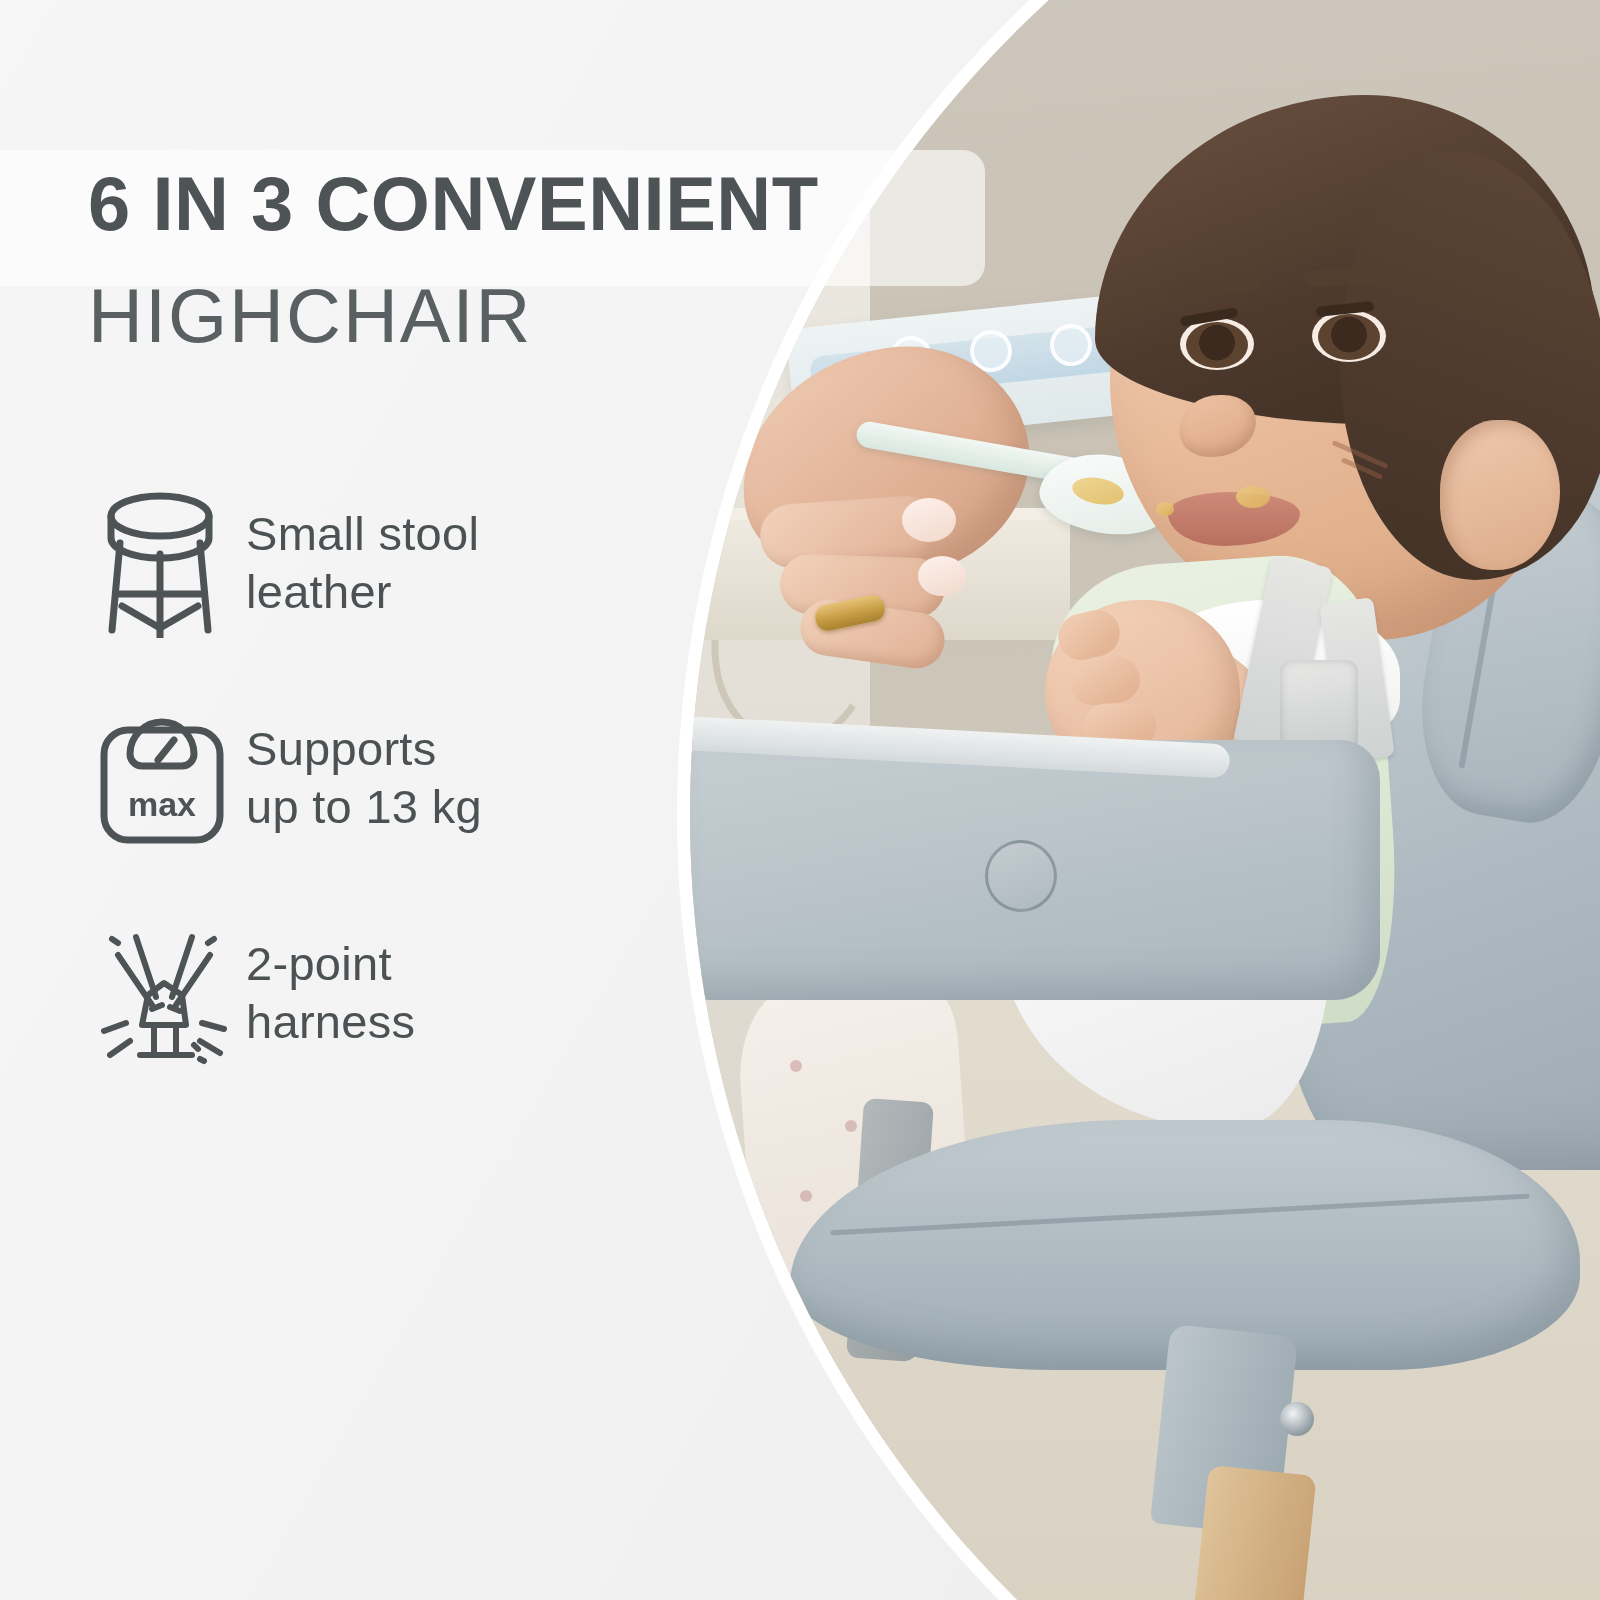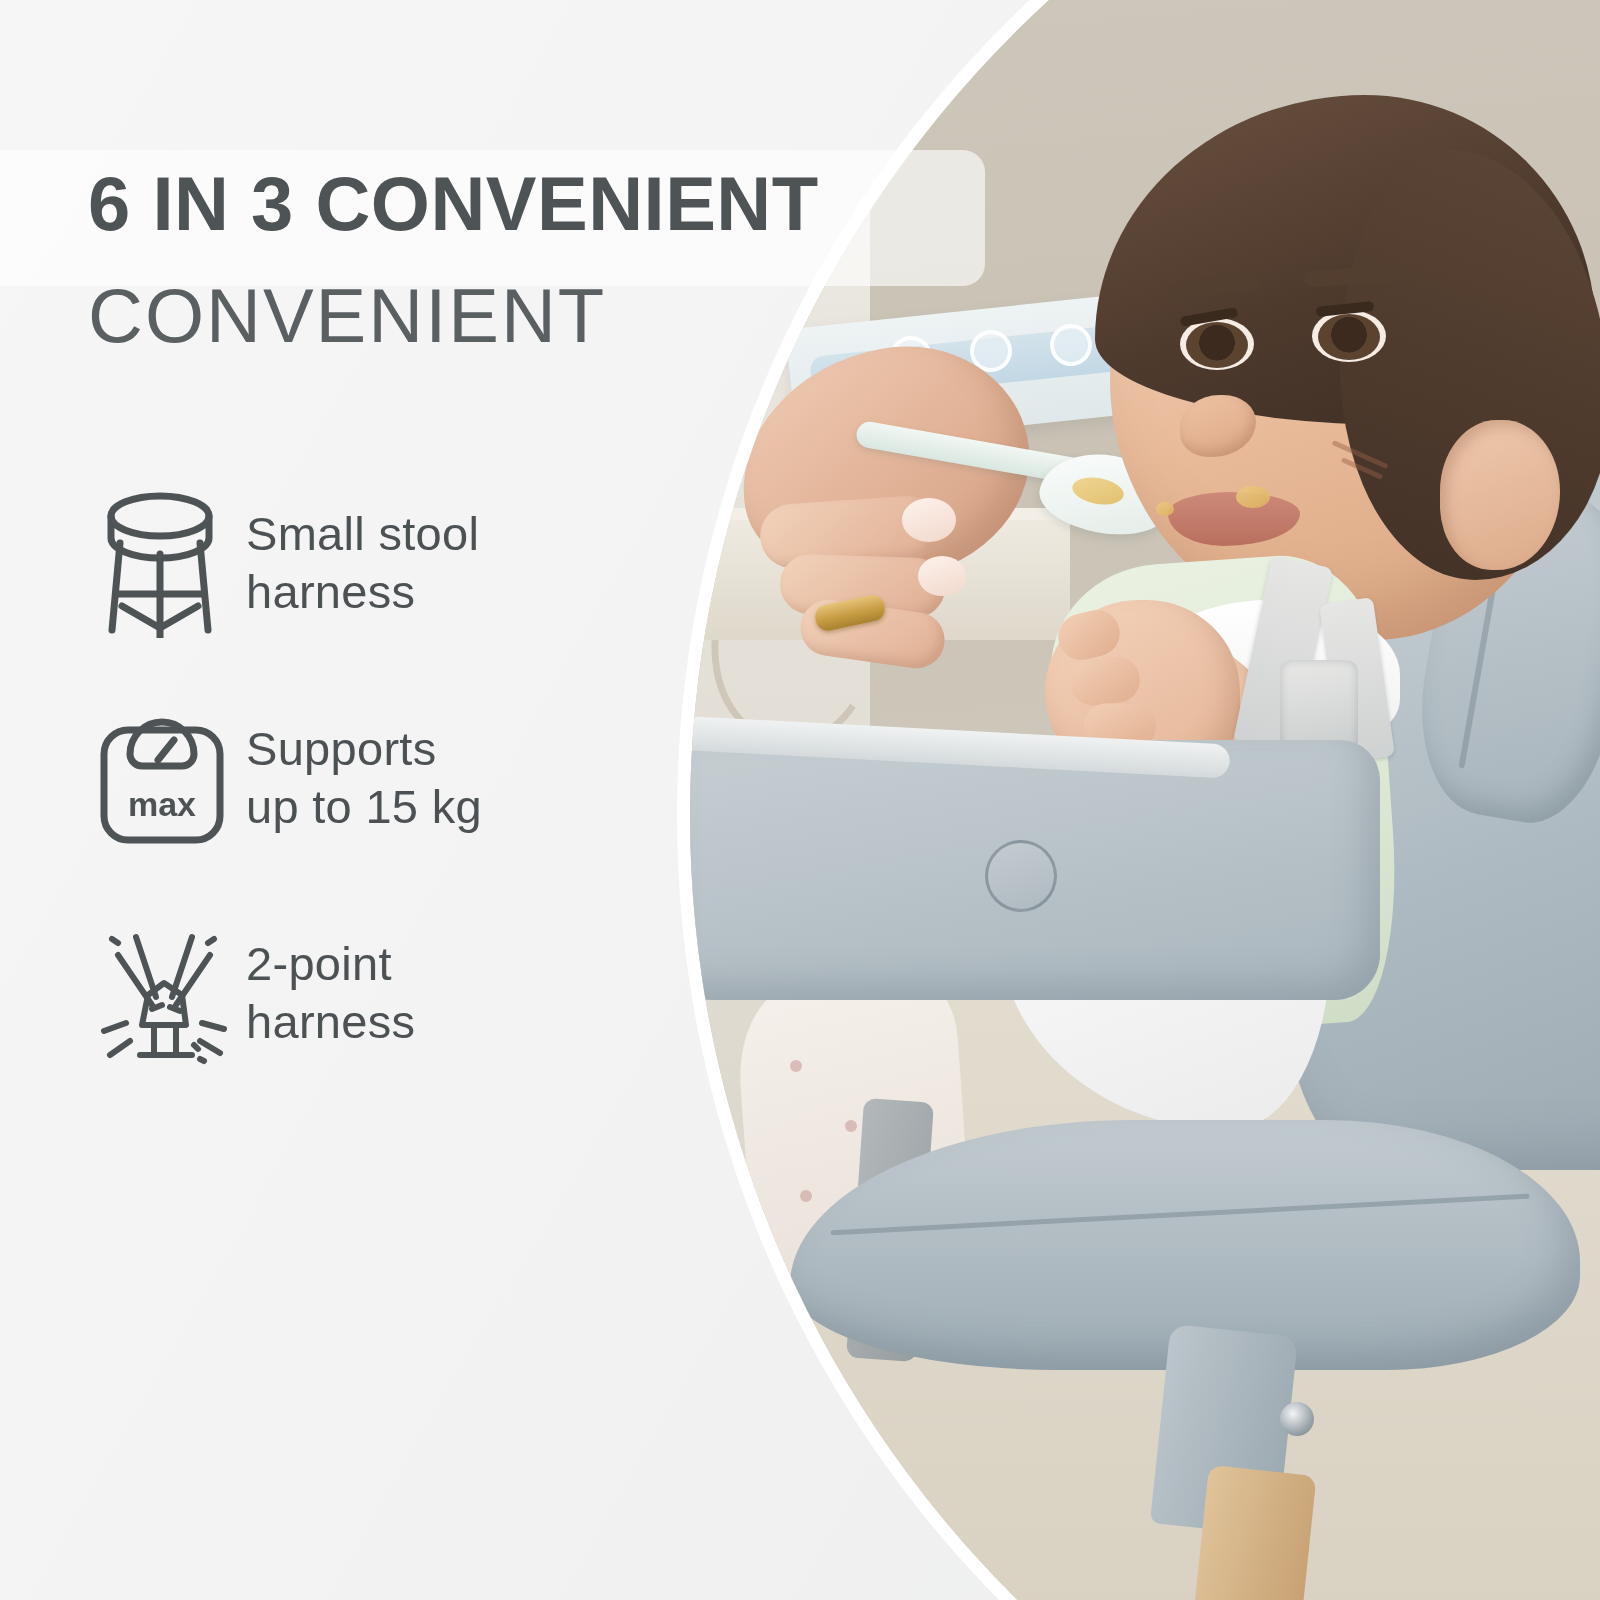--- a/index.html
+++ b/index.html
@@ -314,52 +314,52 @@
       <div class="leg-col"></div>
       <div class="screw"></div>
       <div class="leg-wood"></div>
     </div>
   </div>
 
   <div class="left">
 
     <div class="title-badge"></div>
     <div class="title1">6 IN 3 CONVENIENT</div>
-    <div class="title2">CONVENIENT</div>
+    <div class="title2">HIGHCHAIR</div>
 
     <div class="features">
 
       <div class="feature">
         <div class="f-icon">
           <svg width="128" height="150" viewBox="0 0 128 150" fill="none" stroke="#4e5356" stroke-width="7" stroke-linecap="round" stroke-linejoin="round">
             <ellipse cx="64" cy="28" rx="49" ry="20"></ellipse>
             <path d="M15 28 v22 a49 20 0 0 0 98 0 V28"></path>
             <path d="M24 55 L16 142"></path>
             <path d="M104 55 L112 142"></path>
             <path d="M64 66 L64 150"></path>
             <path d="M22 106 H106"></path>
             <path d="M26 118 L64 140"></path>
             <path d="M102 118 L64 140"></path>
           </svg>
         </div>
         <div class="f-label">Small stool
-harness</div>
+leather</div>
       </div>
 
       <div class="feature">
         <div class="f-icon">
           <svg width="132" height="140" viewBox="0 0 132 140" fill="none" stroke="#4e5356" stroke-width="7" stroke-linecap="round" stroke-linejoin="round">
             <rect x="8" y="22" width="116" height="110" rx="24"></rect>
             <path d="M34 46 a32 32 0 0 1 64 0 a12 12 0 0 1 -12 12 H46 a12 12 0 0 1 -12 -12 z"></path>
             <path d="M78 32 L62 52"></path>
             <text x="66" y="108" text-anchor="middle" font-family="Liberation Sans, sans-serif" font-size="34" font-weight="700" fill="#4e5356" stroke="none">max</text>
           </svg>
         </div>
         <div class="f-label">Supports
-up to 15 kg</div>
+up to 13 kg</div>
       </div>
 
 
       <div class="feature">
         <div class="f-icon">
           <svg width="136" height="144" viewBox="0 0 136 144" fill="none" stroke="#4e5356" stroke-width="6" stroke-linecap="round" stroke-linejoin="round">
             <path d="M40 16 L60 76"></path>
             <path d="M96 16 L76 76"></path>
             <path d="M22 34 L56 84"></path>
             <path d="M114 34 L80 84"></path>

